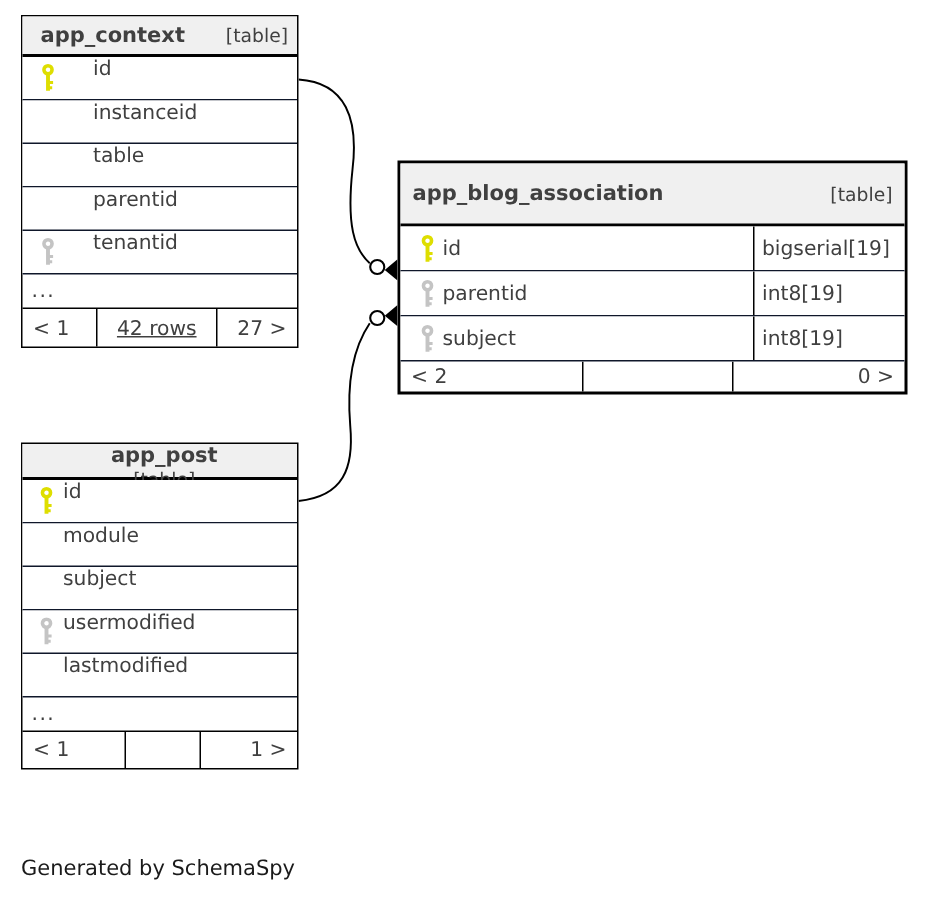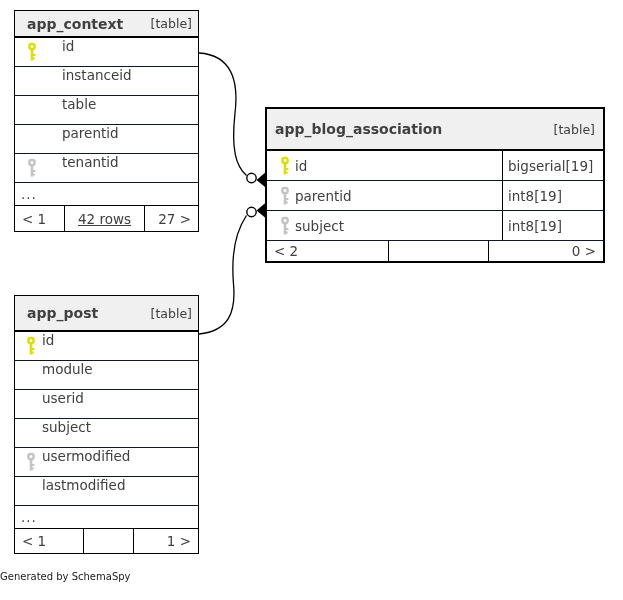--- a/index.html
+++ b/index.html
@@ -44,21 +44,21 @@
   #t-context .trow { height: 29px; padding-left: 47px; }
   #t-context .trow .keyicon { left: 12px; }
   #t-context .ellipsisrow { height: 23px; }
   #t-context .tfoot { height: 25px; }
   #t-context .fcell.left { width: 49px; }
   #t-context .fcell.mid { width: 80px; text-decoration: underline; }
   #t-context .fcell.right { width: 54px; }
 
   
   #t-post { left: 14px; top: 295px; width: 185px; }
-  #t-post .thead { height: 36px; }
+  #t-post .thead { height: 24px; flex-direction: column; }
   #t-post .trow { height: 29px; padding-left: 27px; }
   #t-post .trow .keyicon { left: 11px; }
   #t-post .ellipsisrow { height: 23px; }
   #t-post .tfoot { height: 24px; }
   #t-post .fcell.left { width: 68px; }
   #t-post .fcell.mid { width: 50px; }
   #t-post .fcell.right { width: 65px; }
 
   
   #t-blog { left: 265px; top: 107px; width: 340px; }
@@ -72,22 +72,22 @@
   #t-blog .namecell .keyicon { left: 13px; }
   #t-blog .typecell { display: flex; align-items: center; padding-left: 5px; }
   #t-blog .tfoot { height: 20px; }
   #t-blog .fcell.left { width: 121px; }
   #t-blog .fcell.mid { width: 100px; }
   #t-blog .fcell.right { width: 115px; }
 
   #overlay { position: absolute; left: 0; top: 0; pointer-events: none; }
 
   #caption {
-    position: absolute; left: 0; top: 571px;
-    font-size: 10px; color: #1a1a1a;
+    position: absolute; left: 14px; top: 571px;
+    font-size: 14px; color: #1a1a1a;
   }
 </style>
 </head>
 <body>
 
 <svg width="0" height="0" style="position:absolute">
   <defs>
     <g id="key-glyph">
       <circle cx="5" cy="4" r="2.7" fill="none" stroke="currentColor" stroke-width="2.4"></circle>
       <line x1="5" y1="6.5" x2="5" y2="18" stroke="currentColor" stroke-width="2.6"></line>
@@ -207,23 +207,20 @@
         <svg width="10" height="19" viewBox="0 0 10 19">
             <use href="#key-glyph"></use>
           </svg>
       </span>
       <span>id</span>
     </div>
     <div class="trow">
       <span>module</span>
     </div>
     <div class="trow">
-      <span>userid</span>
-    </div>
-    <div class="trow">
       <span>subject</span>
     </div>
     <div class="trow">
       <span class="keyicon key-fk">
         <svg width="10" height="19" viewBox="0 0 10 19">
             <use href="#key-glyph"></use>
           </svg>
       </span>
       <span>usermodified</span>
     </div>

